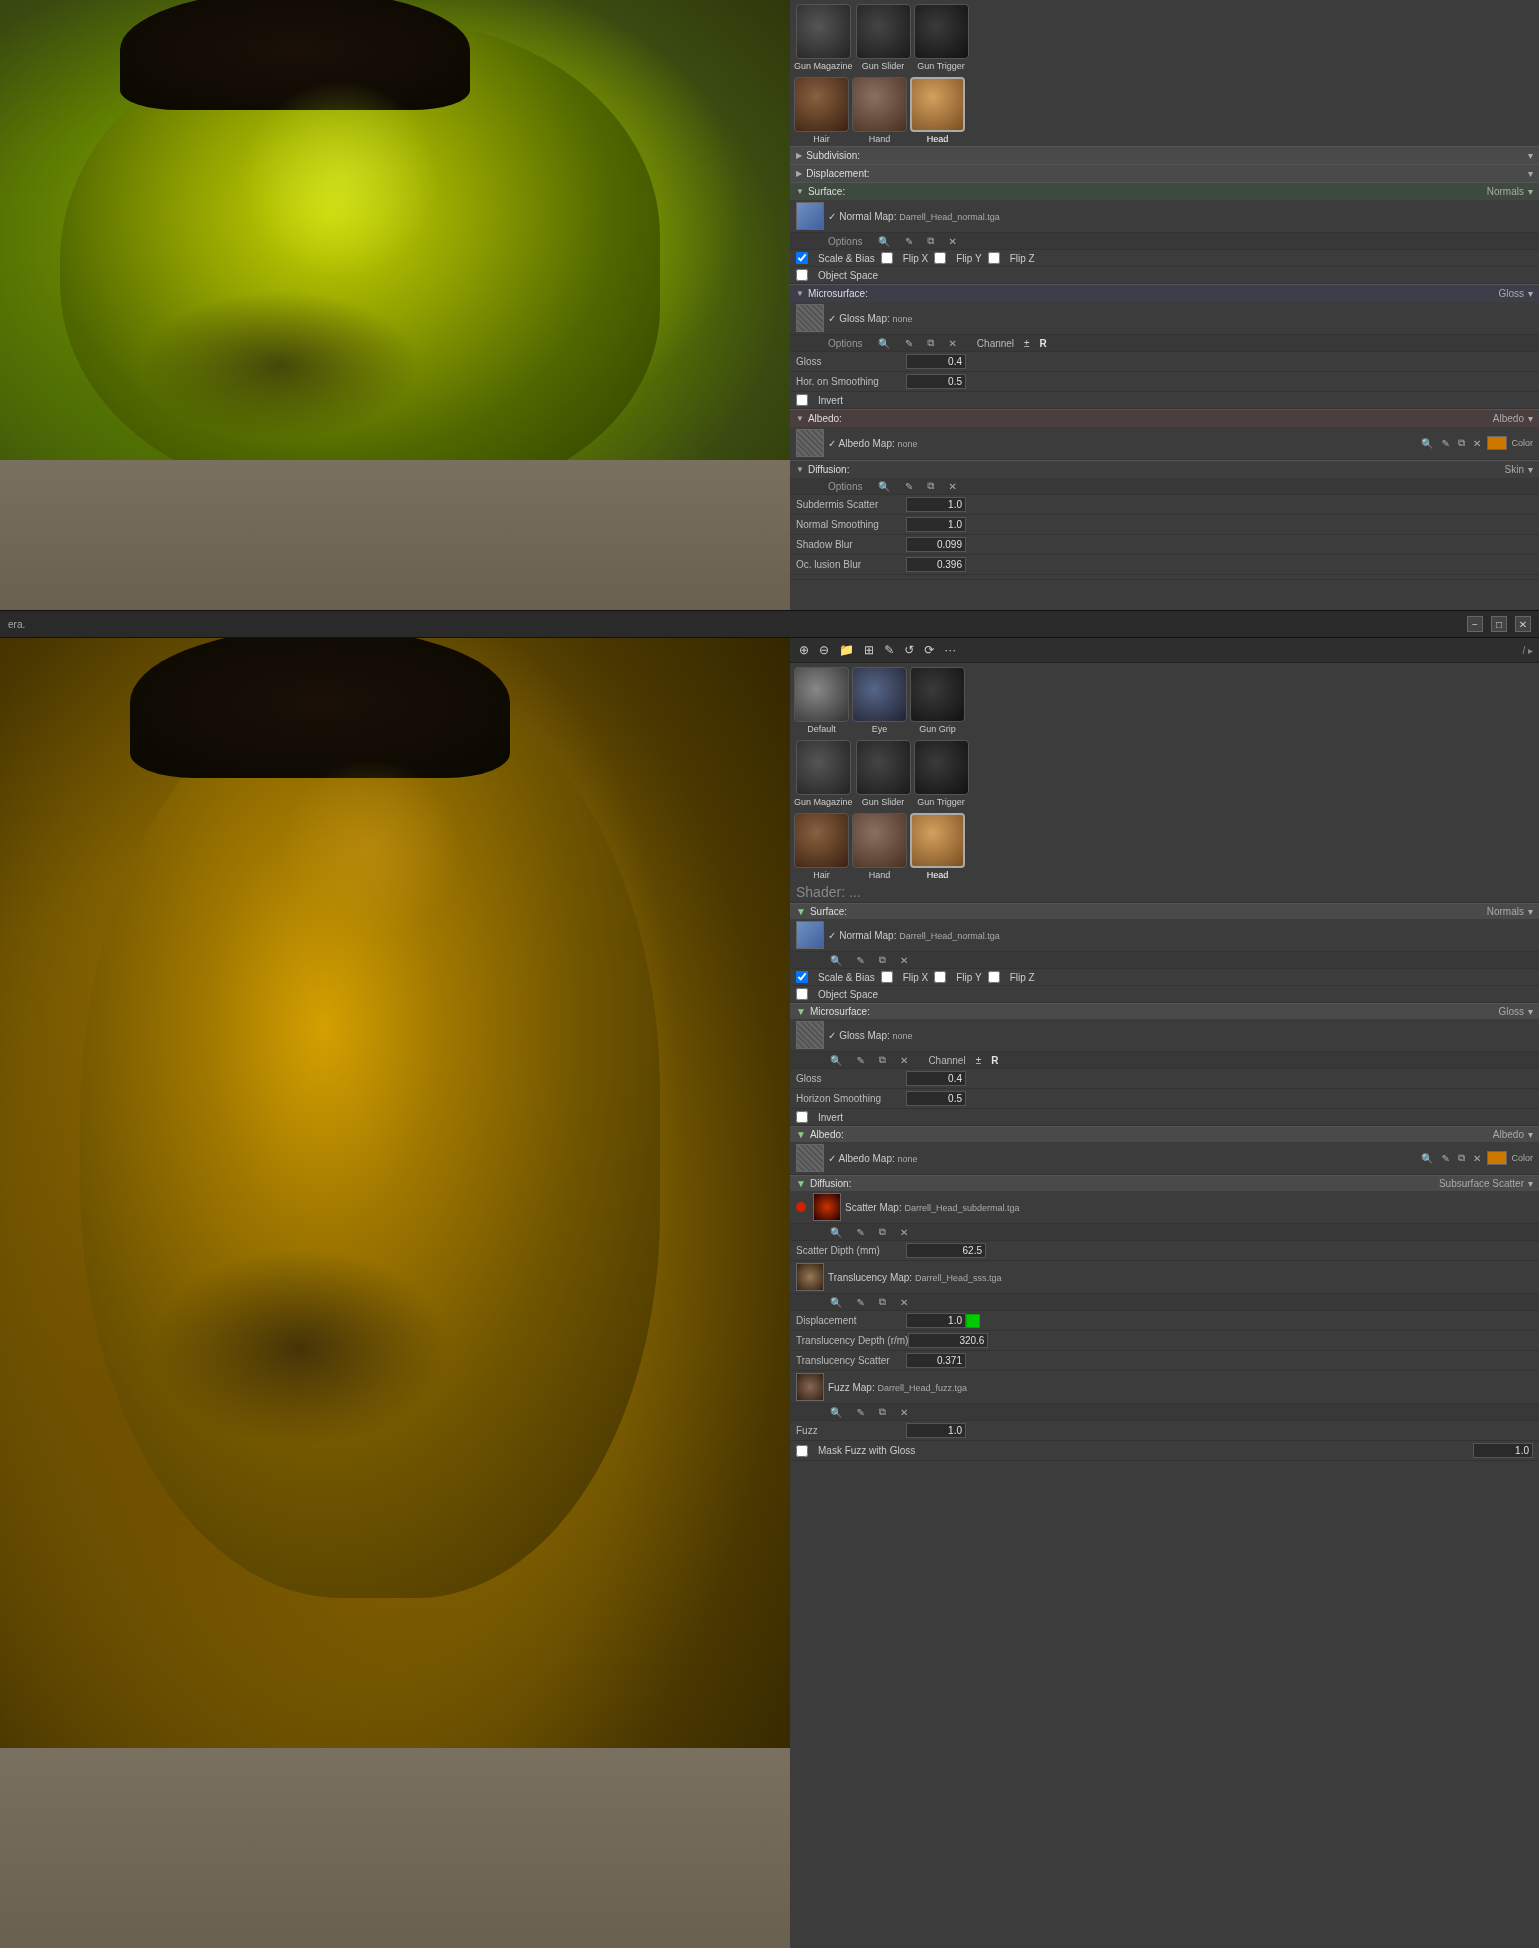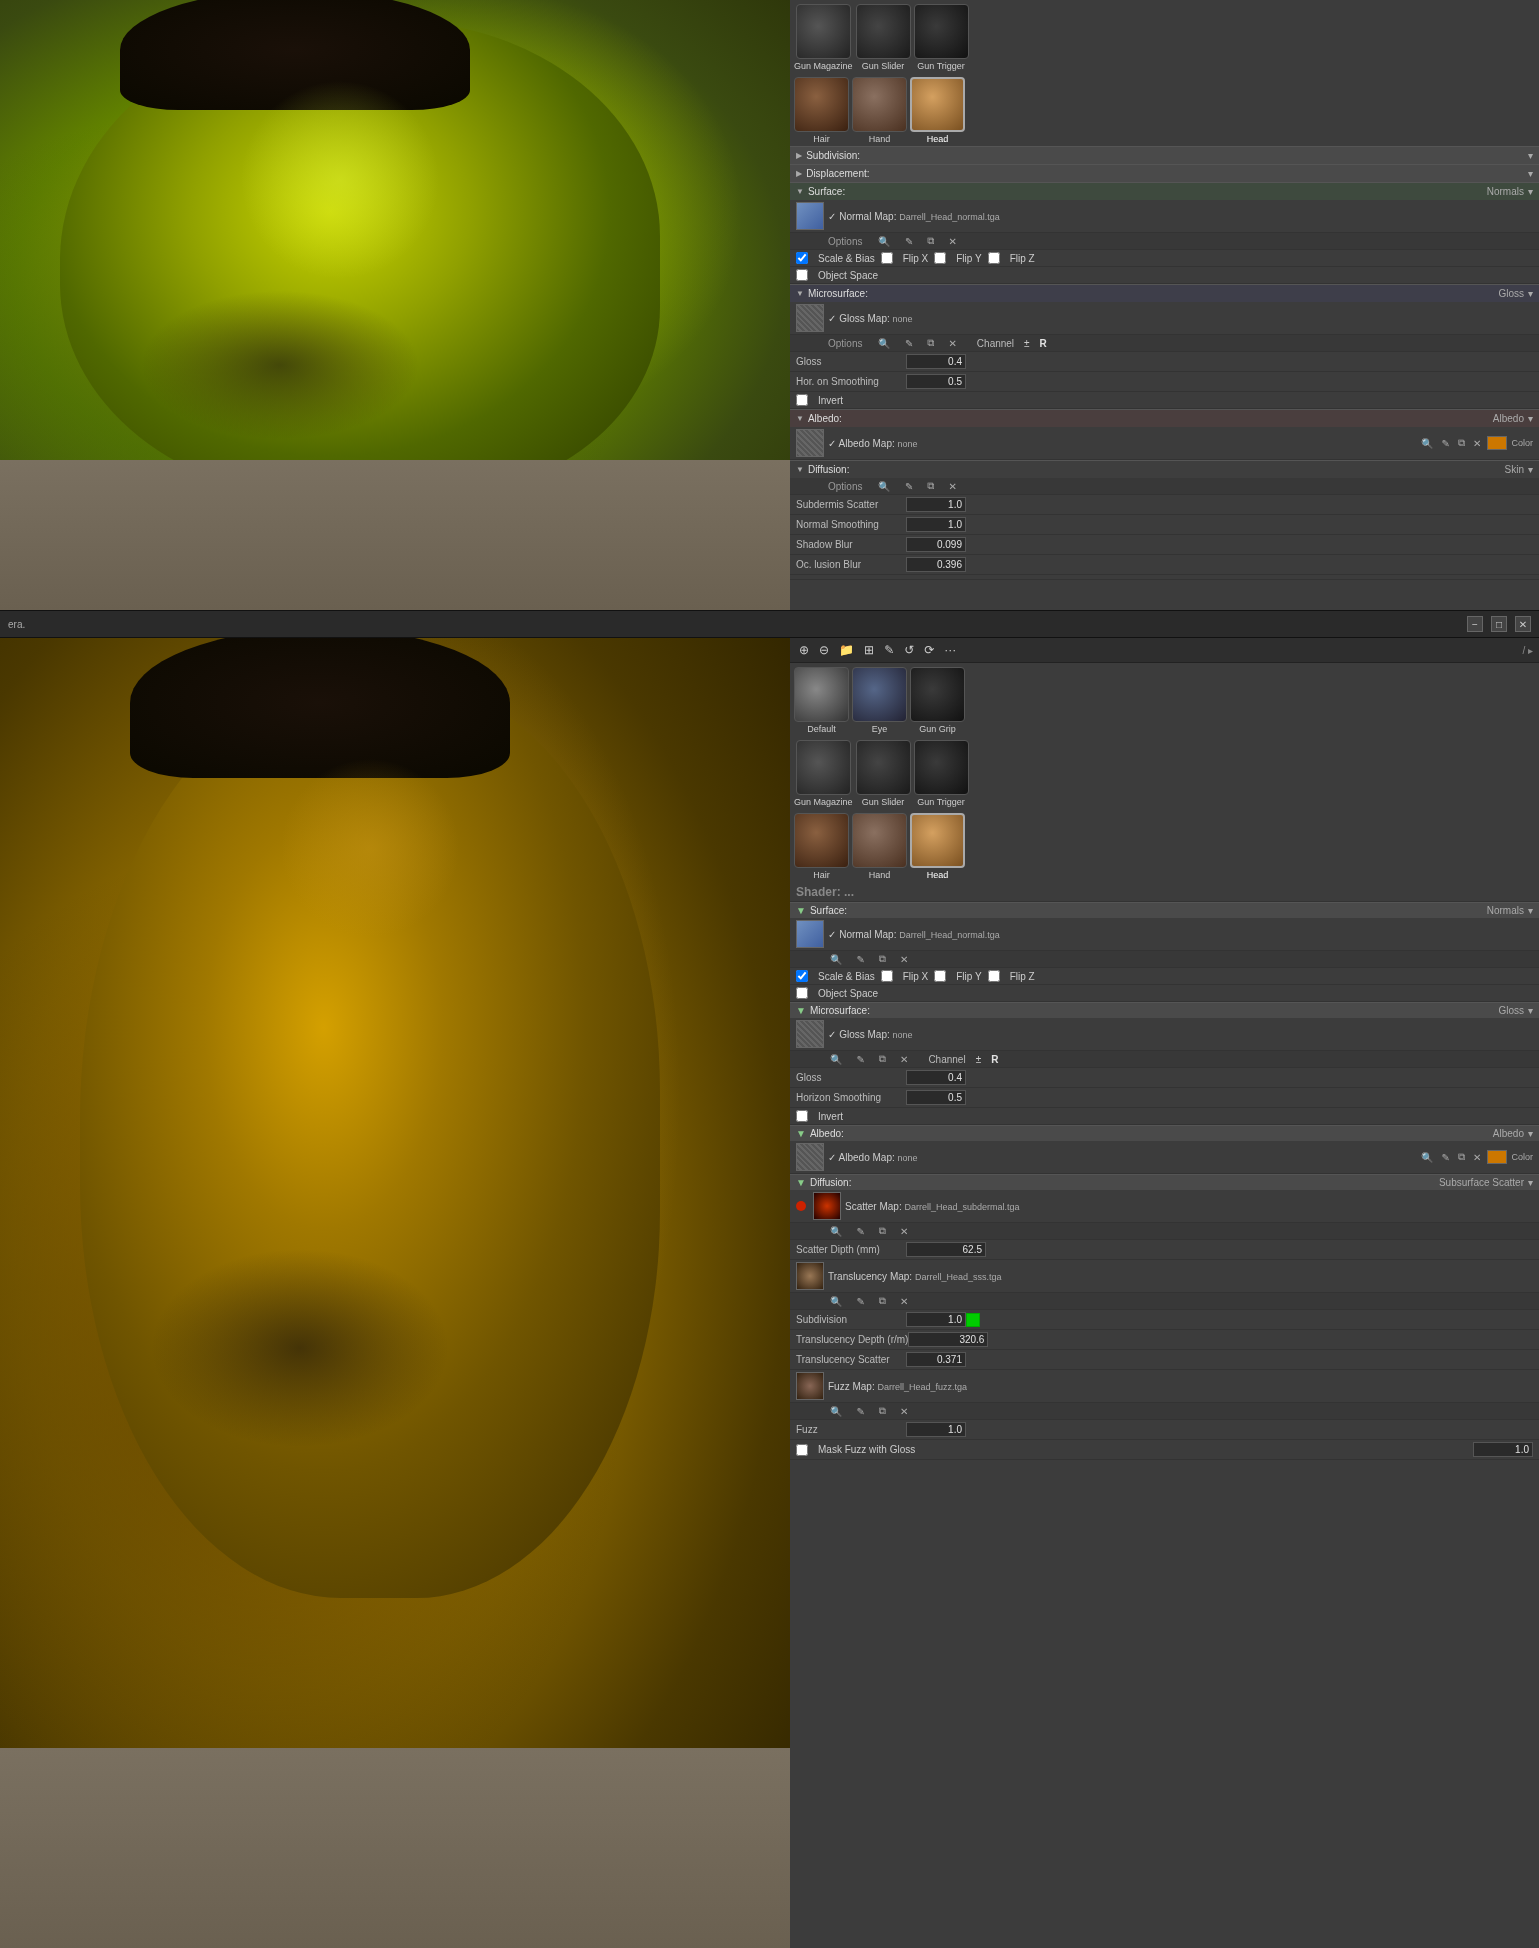--- a/index.html
+++ b/index.html
@@ -680,21 +680,21 @@
         <div class="thumb-circle thumb-hand"></div>
         <span class="thumb-label">Hand</span>
       </div>
       <div class="thumb-item">
         <div class="thumb-circle thumb-head"></div>
         <span class="thumb-label active">Head</span>
       </div>
     </div>
 
     <div class="prop-row">
-      <span style="font-size:12px; color:#888;font-weight:bold;">Shader: ...</span>
+      <span style="font-size:14px; color:#888;">Shader: ...</span>
     </div>
 
     <div class="prop-panel-bottom">
 
       <div class="section-header2">
         <span style="color:#88cc88;">▼</span>
         <span>Surface:</span>
         <span class="right">Normals</span>
         <span style="color:#aaa; font-size:10px;">▾</span>
       </div>
@@ -821,21 +821,21 @@
         </div>
       </div>
       <div class="options-row">
         <button class="icon-btn">🔍</button>
         <button class="icon-btn">✎</button>
         <button class="icon-btn">⧉</button>
         <button class="icon-btn">✕</button>
       </div>
 
       <div class="prop-row">
-        <span class="prop-label">Subdivision</span>
+        <span class="prop-label">Displacement</span>
         <input class="prop-input" type="text" value="1.0" style="">
         <span class="green-indicator"></span>
       </div>
       <div class="prop-row">
         <span class="prop-label">Translucency Depth (r/m)</span>
         <input class="prop-input-wide" type="text" value="320.6" style="">
       </div>
       <div class="prop-row">
         <span class="prop-label">Translucency Scatter</span>
         <input class="prop-input" type="text" value="0.371" style="">

